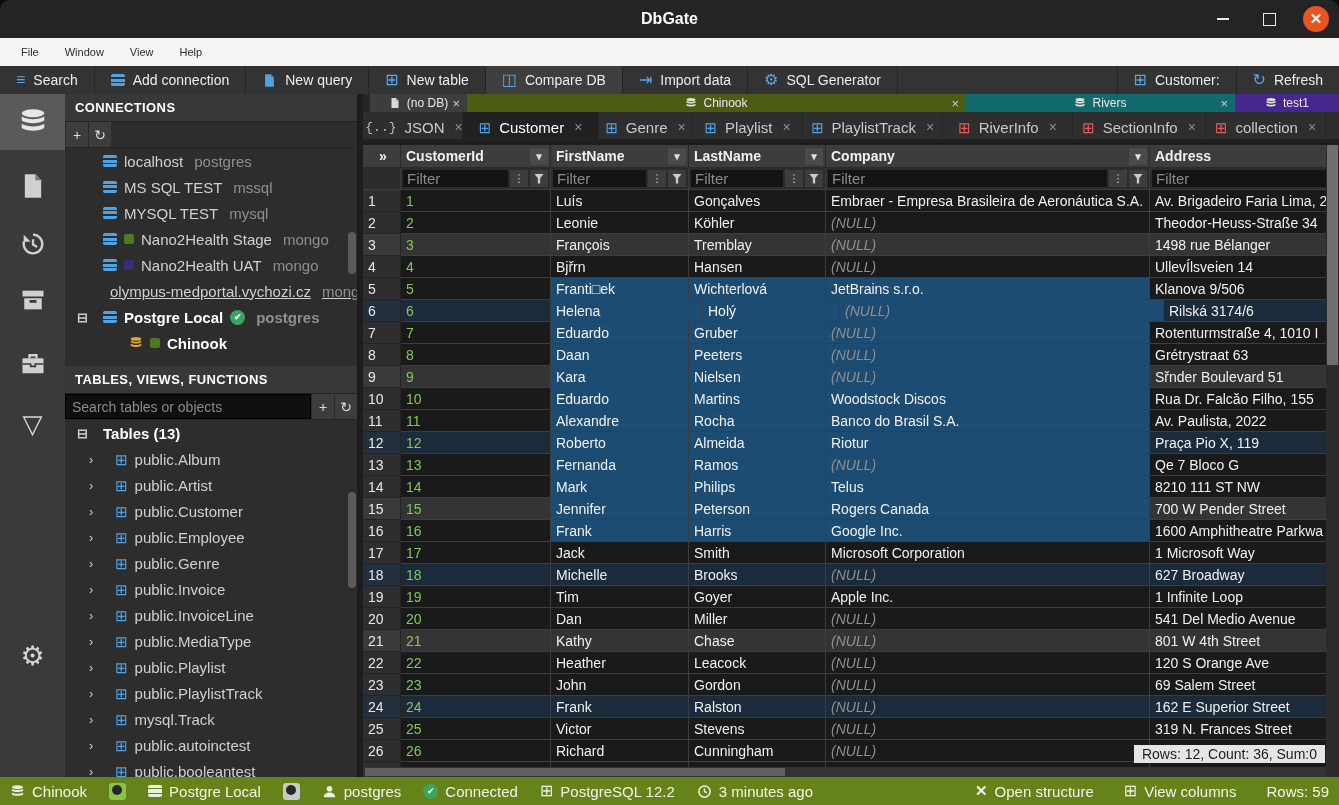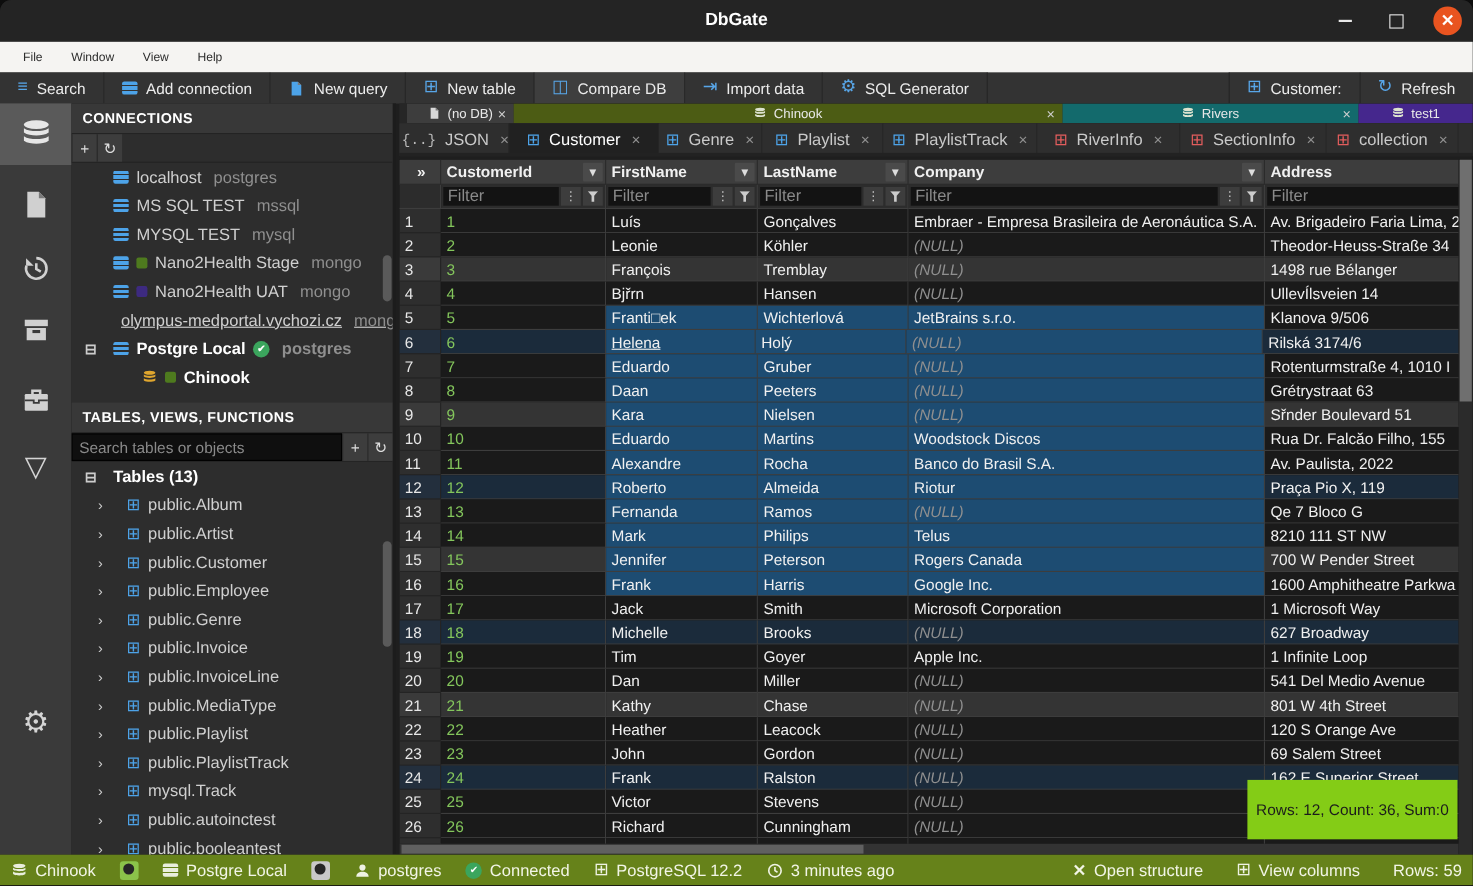--- a/index.html
+++ b/index.html
@@ -72,21 +72,21 @@
   .gcell.gutter { background:#2e2e2e; color:#e8e8e8; justify-content:flex-start; border-right:1px solid #242424; border-bottom:1px solid #242424; }
   .gcell.filter { background:#2c2c2c; padding:2px; gap:2px; }
   .fbox { flex:1; height:17px; background:#131313; color:#8a8a8a; font-size:15px; display:flex; align-items:center; padding-left:4px; overflow:hidden; }
   .fbtn { width:18px; height:17px; background:#3d3d3d; color:#ccc; display:flex; align-items:center; justify-content:center; font-size:11px; }
   .funnel { width:10px; height:10px; background:#ccc; clip-path:polygon(0 0,100% 0,62% 45%,62% 100%,38% 100%,38% 45%); }
   .gcell.idcol { color:#84c65c; }
   .gcell.nullv { color:#8f8f8f; font-style:italic; }
   .grow.stripe .gcell { background:#343434; } .grow.stripe .gcell.gutter { background:#3a3a3a; }
   .grow.tint .gcell { background:#1b2b3b; } .grow.tint .gcell.gutter { background:#232f3d; }
   .gcell.sel { background:#1d4c72 !important; }
-  .sum-overlay { position:absolute; right:14px; bottom:14px; background:#84cc16; color:#1c1c1c; font-size:14px; padding:19px 8px; }
+  .sum-overlay { position:absolute; right:14px; bottom:14px; background:#e5e5e5; color:#1c1c1c; font-size:14px; padding:1px 8px; }
   .vscroll { position:absolute; right:0; top:0; width:13px; bottom:0; background:#2b2b2b; }
   .vthumb { position:absolute; left:1px; right:1px; top:0; height:220px; background:#6f6f6f; }
   .hscroll { position:absolute; left:0; bottom:0; width:963px; height:10px; background:#333; }
   .hthumb { position:absolute; left:2px; top:1px; height:8px; width:420px; background:#606060; }
 
   
   .statusbar { position:absolute; left:0; bottom:0; width:100%; height:28px; background:#66821a; display:flex; align-items:center; padding:0 10px; color:#f2f5e6; font-size:15px; }
   .sb-item { display:flex; align-items:center; gap:7px; margin-right:22px; white-space:nowrap; }
   .sb-right { margin-left:auto; display:flex; }
   .sb-right .sb-item { margin-right:0; margin-left:30px; }
@@ -540,21 +540,21 @@
           <div class="gcell gutter" style="width: 38px;">5</div>
           <div class="gcell idcol" style="width: 150px;">5</div>
           <div class="gcell sel" style="width: 138px;">Franti□ek</div>
           <div class="gcell sel" style="width: 137px;">Wichterlová</div>
           <div class="gcell sel" style="width: 324px;">JetBrains s.r.o.</div>
           <div class="gcell" style="width: 214px;">Klanova 9/506</div>
         </div>
         <div class="grow tint">
           <div class="gcell gutter" style="width: 38px;">6</div>
           <div class="gcell idcol" style="width: 150px;">6</div>
-          <div class="gcell sel" style="width: 136px; text-decoration: underline;">Helena</div>
+          <div class="gcell sel" style="width: 152px;">Helena</div>
           <div class="gcell sel" style="width: 137px;">Holý</div>
           <div class="gcell nullv sel" style="width: 324px;">(NULL)</div>
           <div class="gcell" style="width: 214px;">Rilská 3174/6</div>
         </div>
         <div class="grow">
           <div class="gcell gutter" style="width: 38px;">7</div>
           <div class="gcell idcol" style="width: 150px;">7</div>
           <div class="gcell sel" style="width: 138px;">Eduardo</div>
           <div class="gcell sel" style="width: 137px;">Gruber</div>
           <div class="gcell nullv sel" style="width: 324px;">(NULL)</div>

